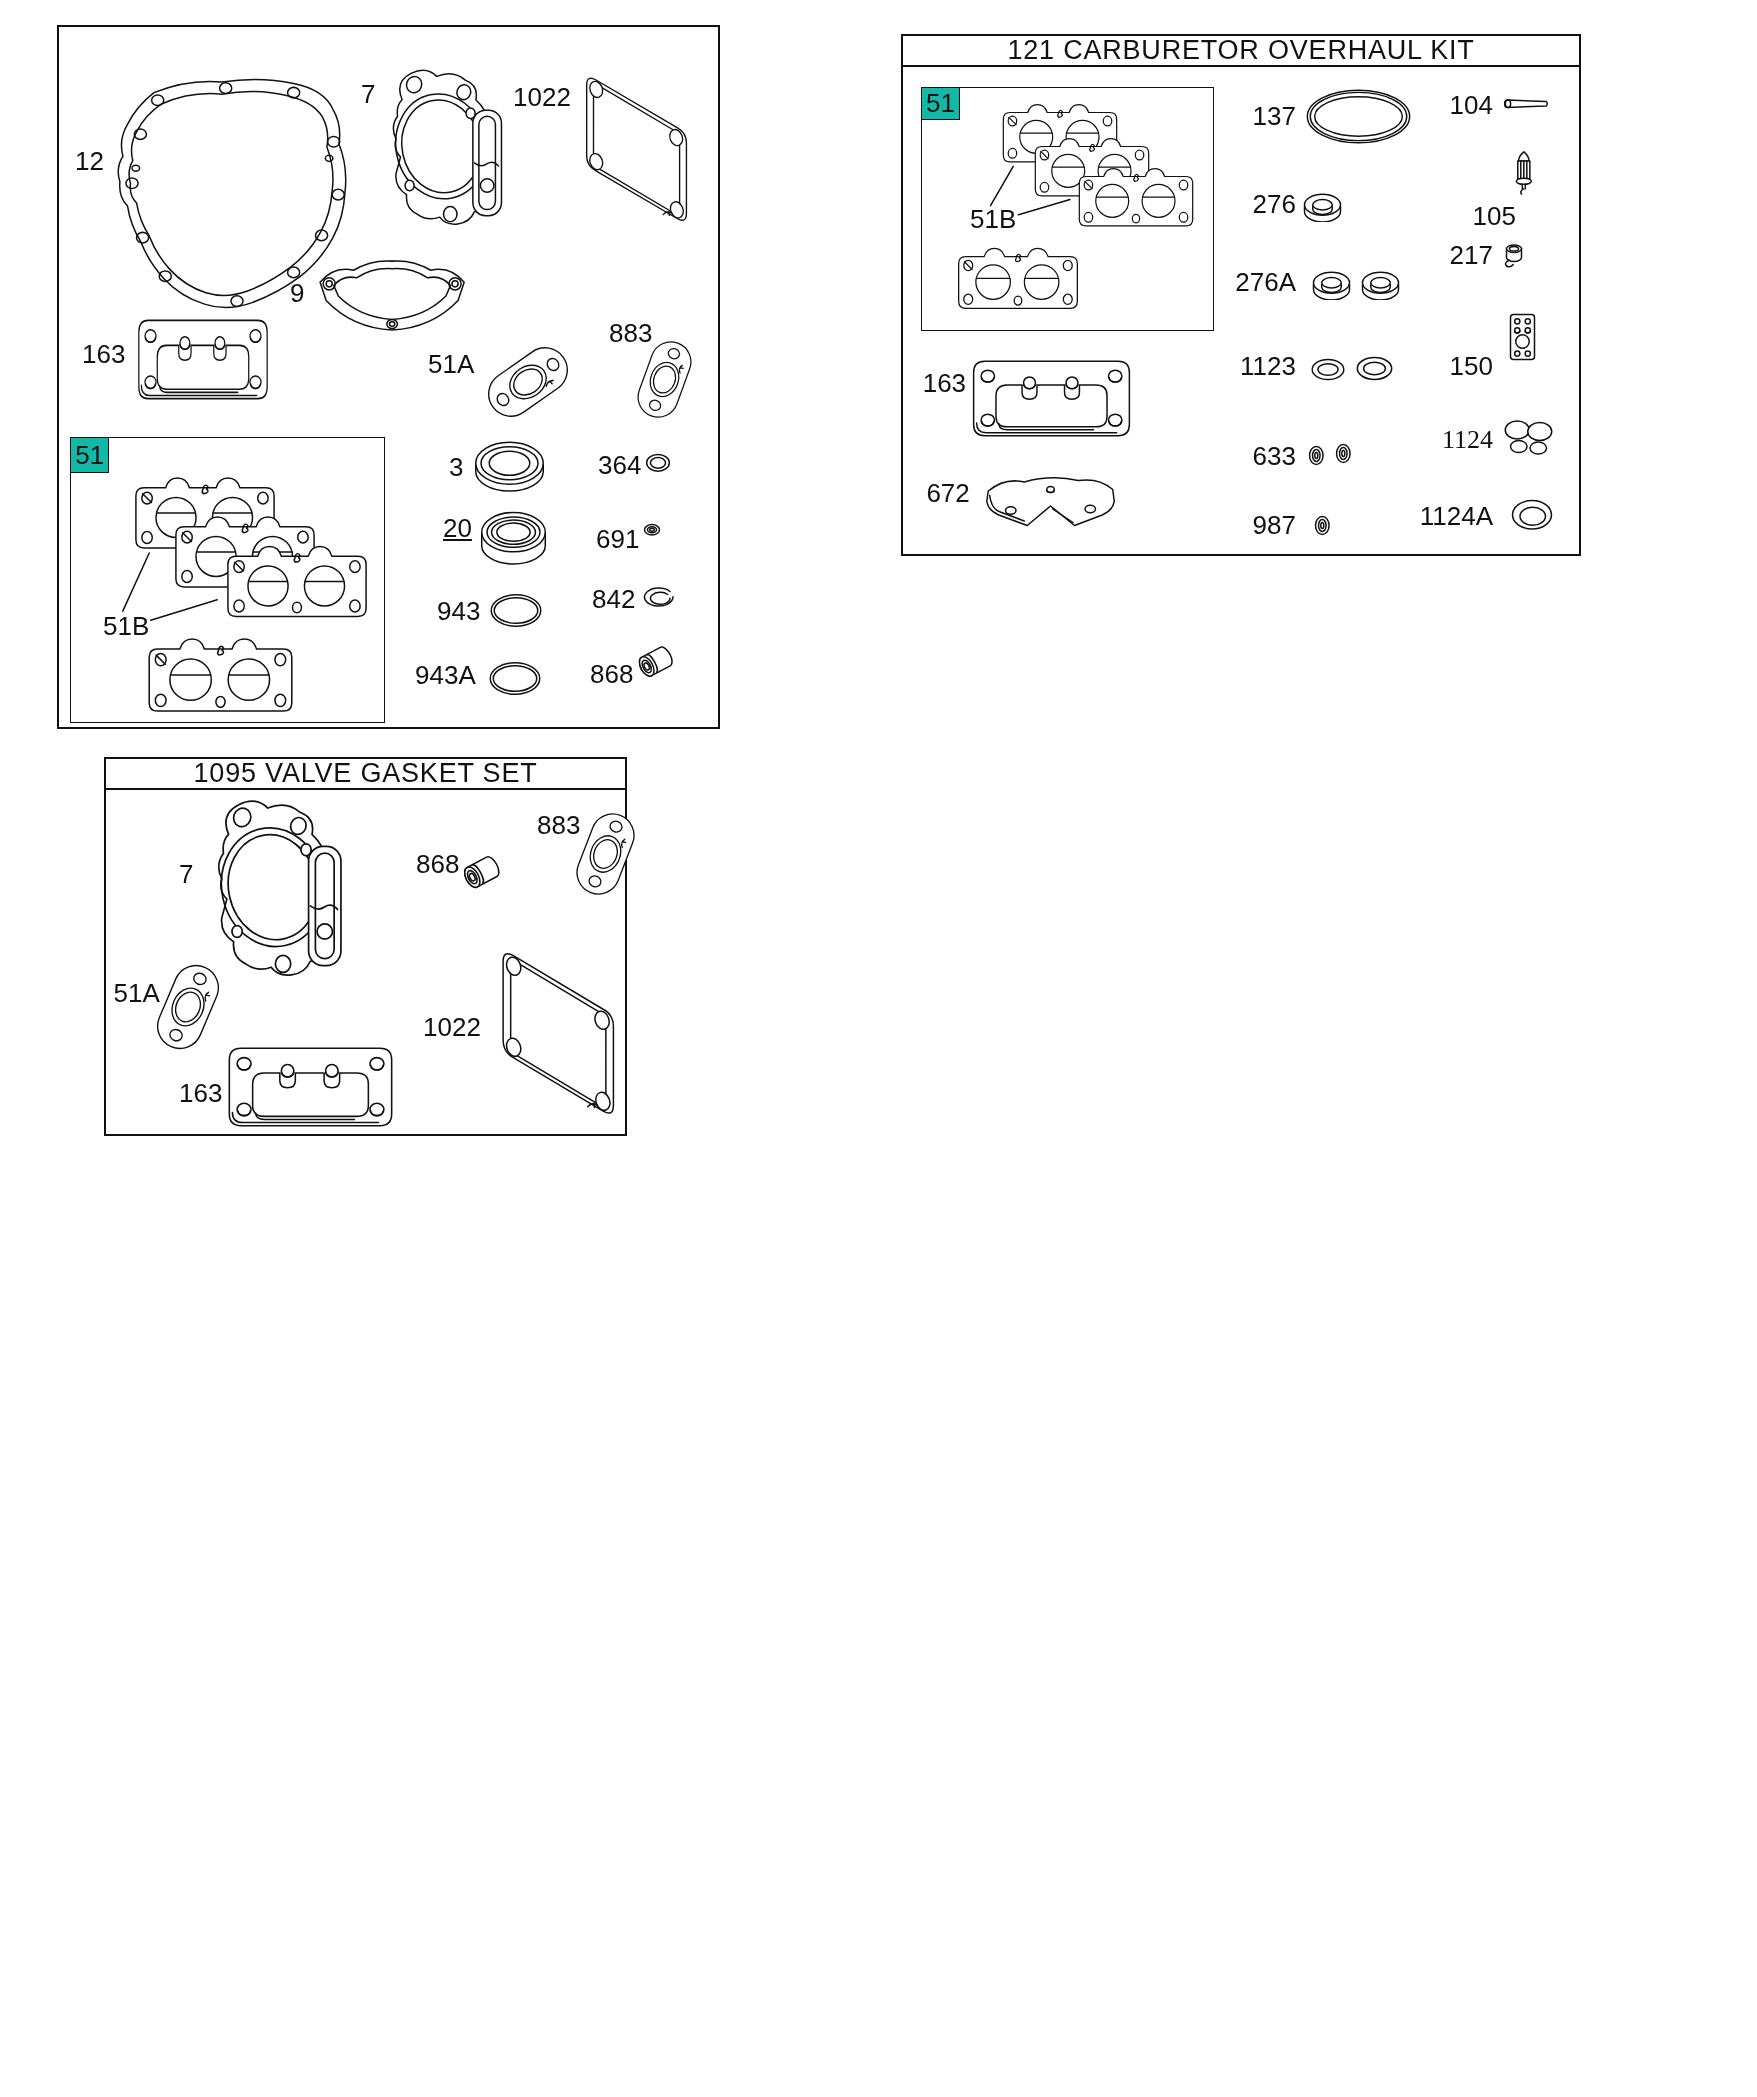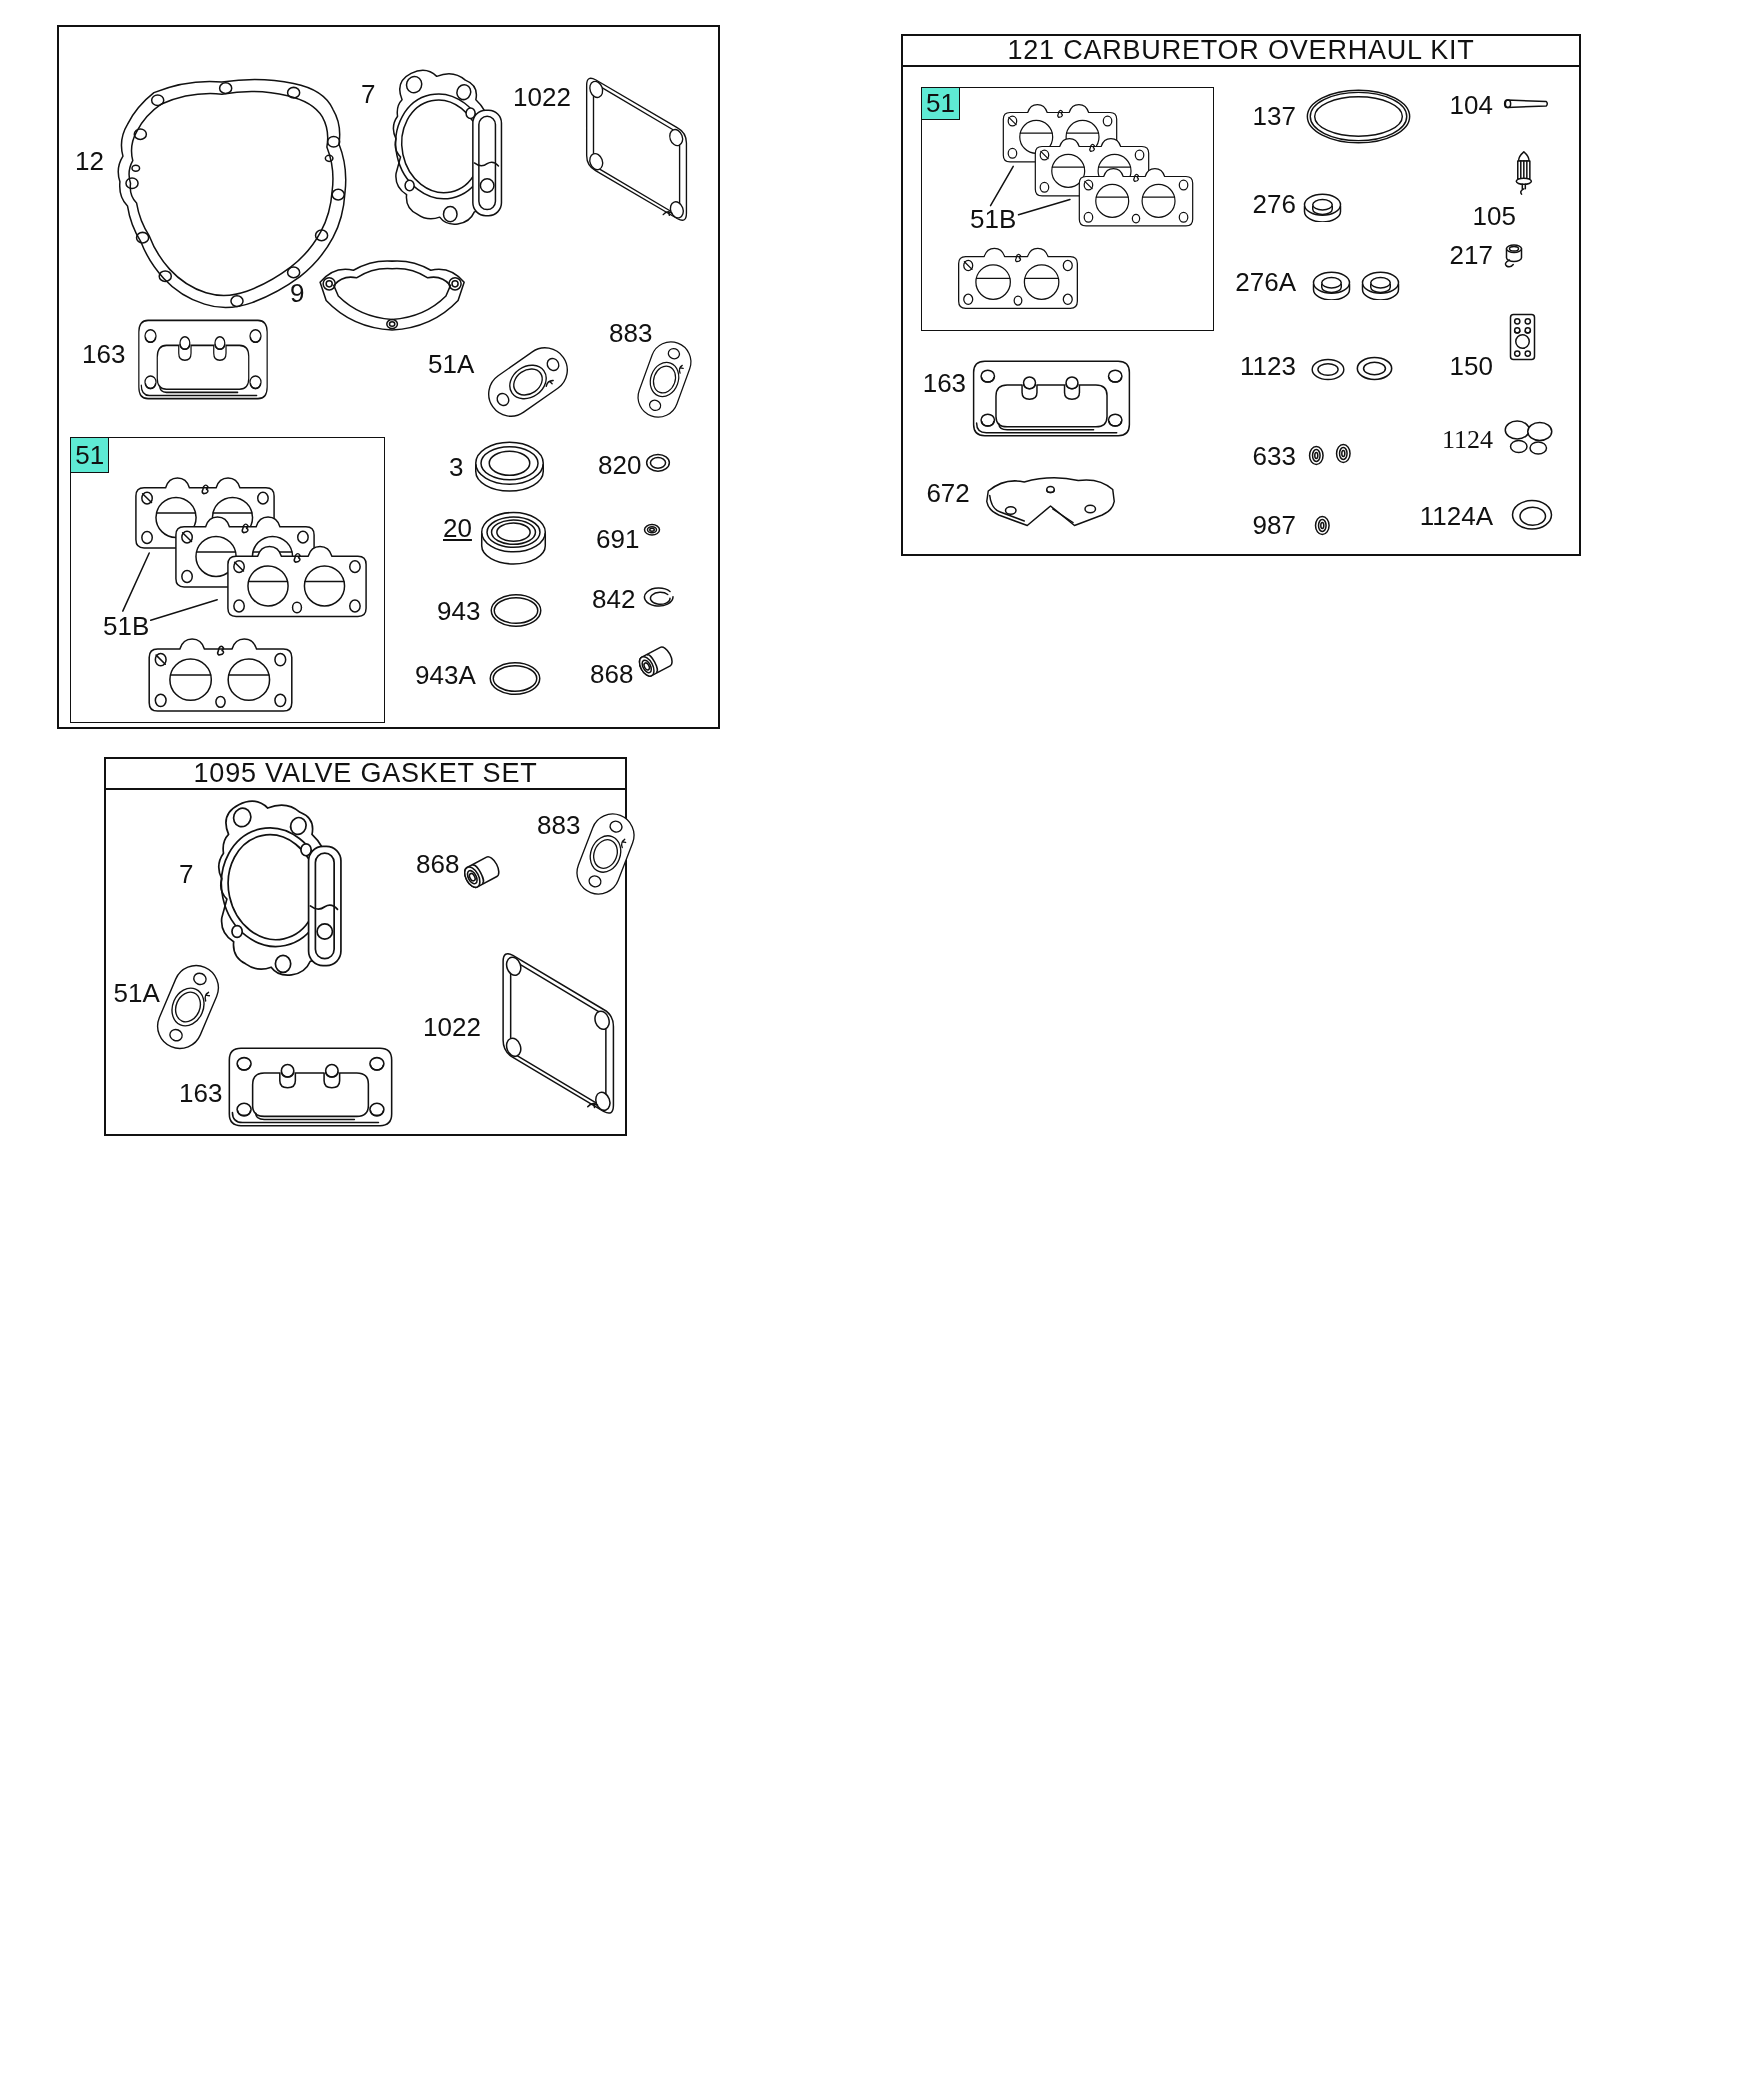--- a/index.html
+++ b/index.html
@@ -3,21 +3,21 @@
 <meta charset="utf-8">
 <style>
   html,body{margin:0;padding:0;background:#fff;}
   #page{position:relative;width:1757px;height:2097px;background:#fff;overflow:hidden;
         font-family:"Liberation Sans",sans-serif;color:#111;}
   .box{position:absolute;border:2.3px solid #111;background:#fff;box-sizing:border-box;}
   .hdr{position:absolute;left:0;top:0;right:0;height:29px;border-bottom:2.3px solid #111;
        display:flex;align-items:center;justify-content:center;
        font-size:27px;letter-spacing:0.8px;white-space:nowrap;}
   .inner{position:absolute;border:1.5px solid #111;box-sizing:border-box;}
-  .badge{position:absolute;border:1.5px solid #111;background:#5eead4;box-sizing:border-box;
+  .badge{position:absolute;border:1.5px solid #111;background:#14b8a6;box-sizing:border-box;
          display:flex;align-items:center;justify-content:center;font-size:26px;}
   .lbl{position:absolute;font-size:26px;line-height:1.05;white-space:nowrap;}
   .ra{text-align:right;width:121px;}
   svg.part{position:absolute;overflow:visible;}
   svg .ln, svg path, svg ellipse, svg circle, svg rect, svg line{
       fill:none;stroke:#111;stroke-width:2;stroke-linejoin:round;stroke-linecap:round;}
   svg .w{fill:#fff;}
 </style>
 </head>
 <body>
@@ -305,21 +305,21 @@
       <line x1="5" y1="82" x2="40" y2="5"></line>
         <line x1="42" y1="94" x2="130" y2="67"></line>
     </svg>
     <span class="lbl" style="left:44px;top:586px;">51B</span>
 
     <span class="lbl" style="left:390px;top:427px;">3</span>
     <svg class="part" style="left:414px;top:413px;" width="73" height="54" viewBox="0 0 96 72">
         <use href="#s-seal3"></use>
       </svg>
 
-    <span class="lbl" style="left:539px;top:425px;">820</span>
+    <span class="lbl" style="left:539px;top:425px;">364</span>
     <svg class="part" style="left:586px;top:426px;" width="26" height="19.7" viewBox="0 0 34 26">
         <use href="#s-524"></use>
       </svg>
 
     <span class="lbl" style="left:384px;top:488px;text-decoration:underline;">20</span>
     <svg class="part" style="left:421px;top:484px;" width="67" height="56" viewBox="0 0 88 74">
         <use href="#s-b20"></use>
       </svg>
 
     <span class="lbl" style="left:537px;top:499px;">691</span>

